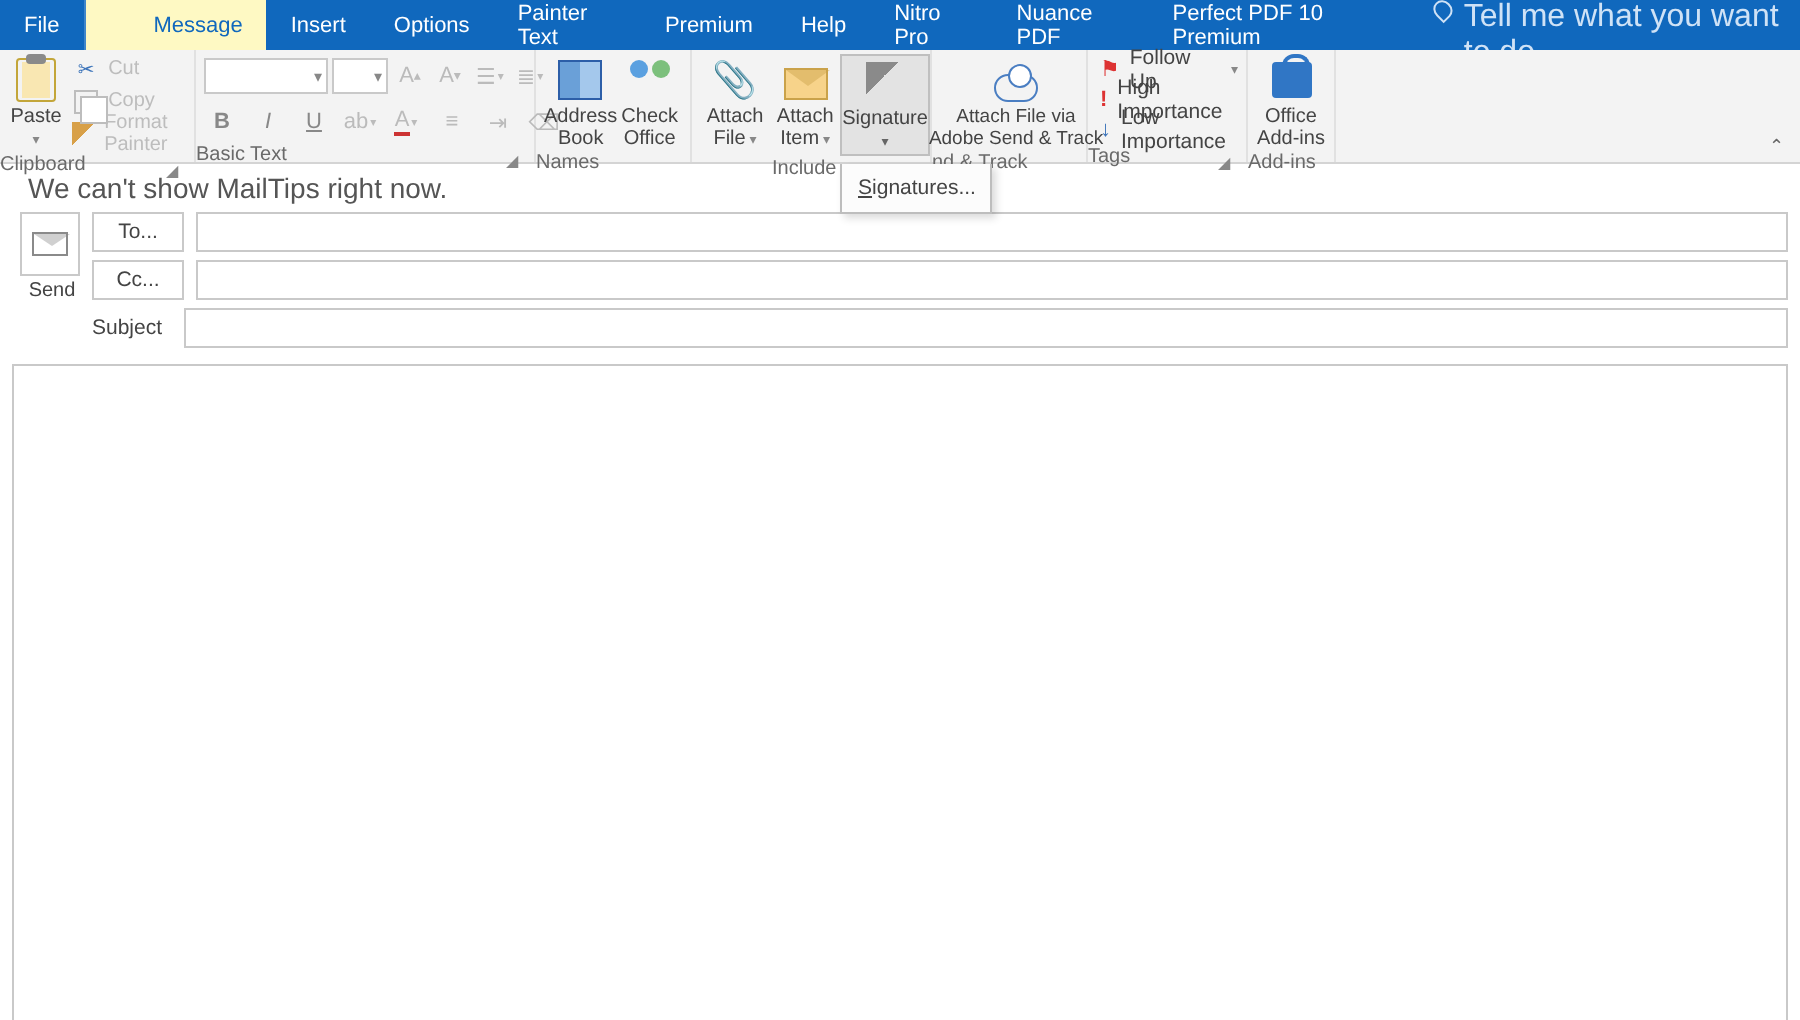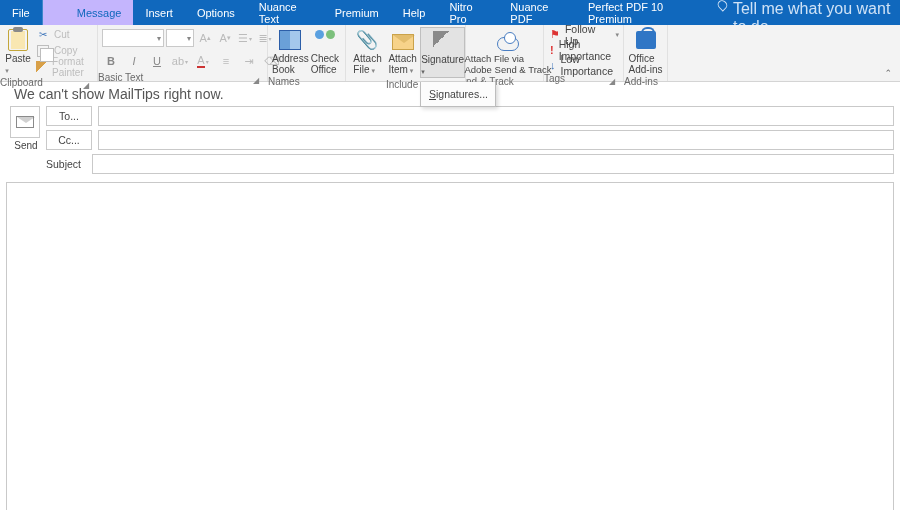--- a/index.html
+++ b/index.html
@@ -1,36 +1,36 @@
 <!DOCTYPE html>
 <html><head>
 <meta charset="utf-8">
 <style>
 * { margin:0; padding:0; box-sizing:border-box; font-family:"Segoe UI",Arial,sans-serif; }
 body { width:900px; height:510px; background:#fff; overflow:hidden; font-size:11px; color:#444; }
 
 
 .tabs { height:25px; background:#1068bd; display:flex; align-items:stretch; }
 .tab { display:flex; align-items:center; padding:0 12px; color:#fff; font-size:11px; cursor:pointer; }
-.tab.active { background:#c4b5fd; color:#1068bd;padding-left:34px; }
+.tab.active { background:#fef9c3; color:#1068bd;padding-left:34px; }
 .tab.file { border-right:1px solid rgba(255,255,255,0.2); }
 .tell-me { display:flex; color:#cfe2f6; font-size:16px; margin-left:14px; }
 .bulb { width:10px; height:10px; border:1px solid #cfe2f6; border-radius:50% 50% 50% 0; transform:rotate(-45deg); margin-right:6px; }
 
 
 .ribbon { height:57px; background:#f3f3f3; border-bottom:1px solid #d4d4d4; display:flex; position:relative; }
 .chev-collapse { position:absolute; right:8px; bottom:3px; color:#666; font-size:9px; cursor:pointer; }
 .group { border-right:1px solid #e1e1e1; display:flex; flex-direction:column; position:relative; }
 .group-body { flex:1; display:flex; align-items:flex-start; padding:2px 4px 0 4px; }
 .group-label { height:13px; line-height:13px; text-align:left; font-size:10px; color:#6a6a6a; position:relative; }
 .dlg-launch { position:absolute; right:4px; bottom:0; width:10px; height:10px; font-size:8px; color:#888; cursor:pointer; }
 
 .vbtn { display:flex; flex-direction:column; align-items:center; width:46px; padding-top:2px; cursor:pointer; }
 .vbtn .ic { width:22px; height:22px; display:flex; align-items:center; justify-content:center; margin-bottom:2px; }
-.vbtn .lbl { font-size:10px; line-height:11px; color:#444; text-align:left; white-space:pre; }
+.vbtn .lbl { font-size:10px; line-height:11px; color:#444; text-align:center; white-space:pre; }
 .vbtn.wide { width:64px; }
 .vbtn.narrow { width:42px; }
 
 .mini-stack { display:flex; flex-direction:column; gap:1px; margin-left:2px; }
 .mini-row { display:flex; align-items:center; gap:4px; height:15px; font-size:10px; color:#6a6a6a; cursor:pointer; padding:0 2px; }
 .mini-row.dis { color:#bdbdbd; }
 .mini-ic { width:14px; height:12px; display:flex; align-items:center; justify-content:center; }
 
 .font-row1 { display:flex; align-items:center; gap:2px; height:22px; }
 .font-row2 { display:flex; align-items:center; gap:5px; height:20px; margin-top:2px; }
@@ -85,21 +85,21 @@
 .ic-store:after{content:"";position:absolute;left:5px;top:-4px;width:10px;height:6px;border:2px solid #3076c5;border-bottom:none;border-radius:6px 6px 0 0;}
 </style>
 </head>
 <body>
 
 <div class="tabs">
   <div class="tab file">File</div>
   <div class="tab active">Message</div>
   <div class="tab">Insert</div>
   <div class="tab">Options</div>
-  <div class="tab">Nuance Text</div>
+  <div class="tab">Painter Text</div>
   <div class="tab">Premium</div>
   <div class="tab">Help</div>
   <div class="tab">Nitro Pro</div>
   <div class="tab">Nuance PDF</div>
   <div class="tab">Perfect PDF 10 Premium</div>
   <div class="tell-me">
     <span class="bulb"></span>
     <span>Tell me what you want to do</span>
   </div>
 </div>

